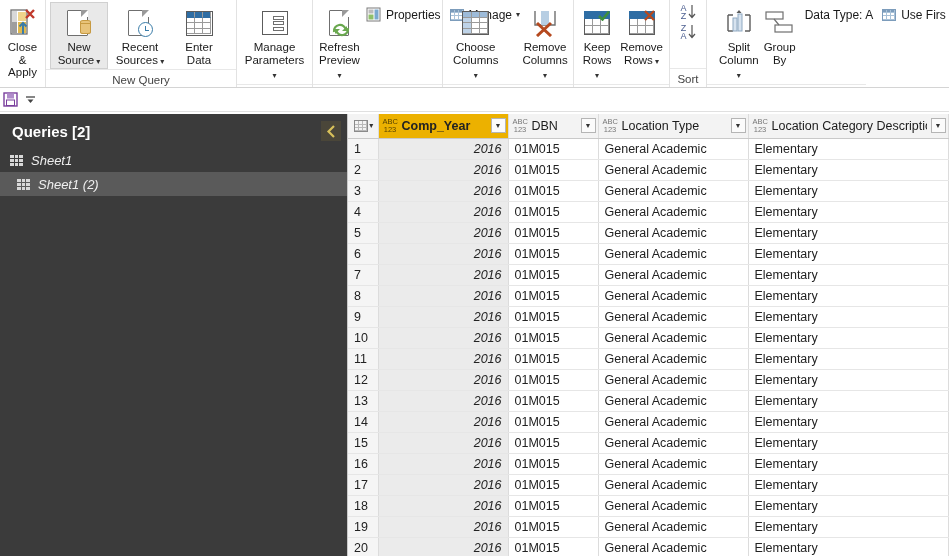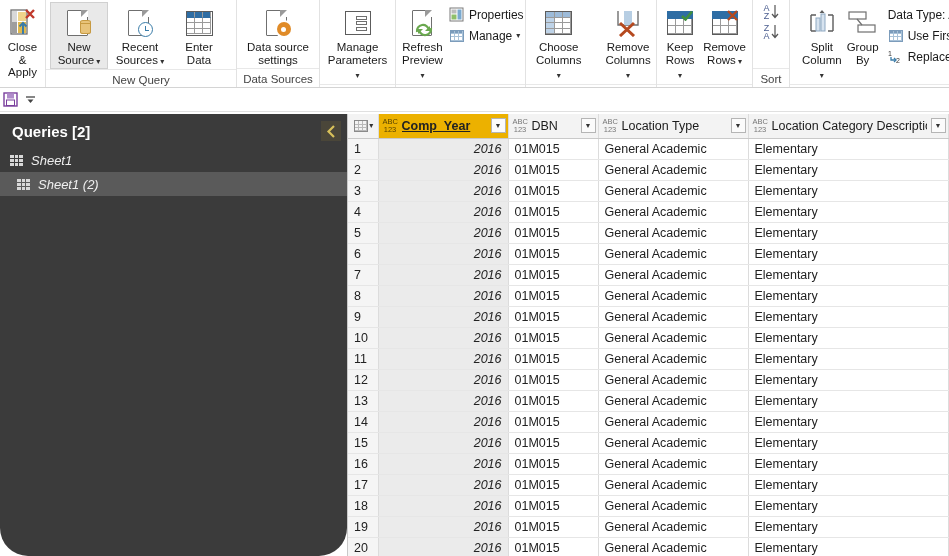--- a/index.html
+++ b/index.html
@@ -52,42 +52,41 @@
     line-height: 12.5px;
     text-align: center;
     cursor: default;
     border: 1px solid transparent;
   }
   .bigbtn.hov { background: #e9e9e9; border: 1px solid #d0d0d0; }
   .bigbtn .ic { height: 34px; display: flex; align-items: center; justify-content: center; }
   .bigbtn .lbl { margin-top: 1px; white-space: pre-line; }
   .caret { font-size: 8px; color: #333; }
 
-  .smallstack { display: flex; flex-direction: column; justify-content: center; padding-top: 2px; }
+  .smallstack { display: flex; flex-direction: row; justify-content: center; padding-top: 2px; }
   .smallbtn {
     display: flex; align-items: center; gap: 4px;
     height: 21px; padding: 0 4px;
     font-size: 12px; color: #1a1a1a; white-space: nowrap;
     cursor: default;
   }
   .smallbtn .sic { width: 16px; height: 16px; display: flex; align-items: center; justify-content: center; }
 
   
   .qat {
     position: absolute; left: 0; top: 88px; width: 949px; height: 24px;
     background: #ffffff; border-bottom: 1px solid #e0e0e0;
     display: flex; align-items: center; gap: 6px; padding-left: 3px;
   }
 
   
   .queries-pane {
     position: absolute; left: 0; top: 114px; width: 347px; height: 442px;
     background: #3b3b3b;
     color: #f2f2f2;
-    border-radius: 28px;
   }
   .queries-header {
     height: 34px; display: flex; align-items: center; justify-content: space-between;
     padding: 0 6px 0 12px;
     font-size: 15px; font-weight: bold; color: #ffffff;
     background: #3b3b3b;
   }
   .collapse-btn {
     width: 20px; height: 20px;
     background: #4a4639;
@@ -133,21 +132,21 @@
   }
   .grid-table thead th.sel { background: #ecb100; }
   .hcell { display: flex; align-items: center; gap: 4px; height: 22px; }
   .typeic {
     font-size: 7.5px; line-height: 7.5px; color: #777;
     text-align: center; flex: none; width: 15px;
     font-family: "Liberation Sans", sans-serif;
   }
   .typeic b { display: block; font-weight: normal; letter-spacing: 0px; }
   .hname { flex: 1 1 auto; font-size: 12.5px; color: #1b1b1b; overflow: hidden; white-space: nowrap; }
-  th.sel .hname { font-weight: bold; color: #222; text-decoration: underline; }
+  th.sel .hname { font-weight: bold; color: #222; }
   th.sel .typeic { color: #5a4500; }
   .filt {
     flex: none; width: 15px; height: 15px;
     border: 1px solid #b5b5b5; background: #fbfbfb;
     display: flex; align-items: center; justify-content: center;
     cursor: pointer;
   }
   .filt span { font-size: 7px; color: #333; line-height: 7px; }
 
   
@@ -306,36 +305,20 @@
                   <i></i>
               </div>
             </div>
             <div class="lbl">Enter
 Data</div>
           </div>
         </div>
         <div class="rgroup-label">New Query</div>
       </div>
 
-      <div class="rgroup" style="width:83px">
-        <div class="rgroup-body">
-          <div class="bigbtn" style="width:80px">
-            <div class="ic">
-              <div class="doc" style="margin-right:4px">
-                  <div class="gearic">
-                    <b></b>
-                  </div>
-                </div>
-            </div>
-            <div class="lbl">Data source
-settings</div>
-          </div>
-        </div>
-        <div class="rgroup-label">Data Sources</div>
-      </div>
 
       <div class="rgroup" style="width:76px">
         <div class="rgroup-body">
           <div class="bigbtn" style="width:73px">
             <div class="ic">
               <div class="paramic">
                   <i></i>
                   <i></i>
                   <i></i>
                 </div>

